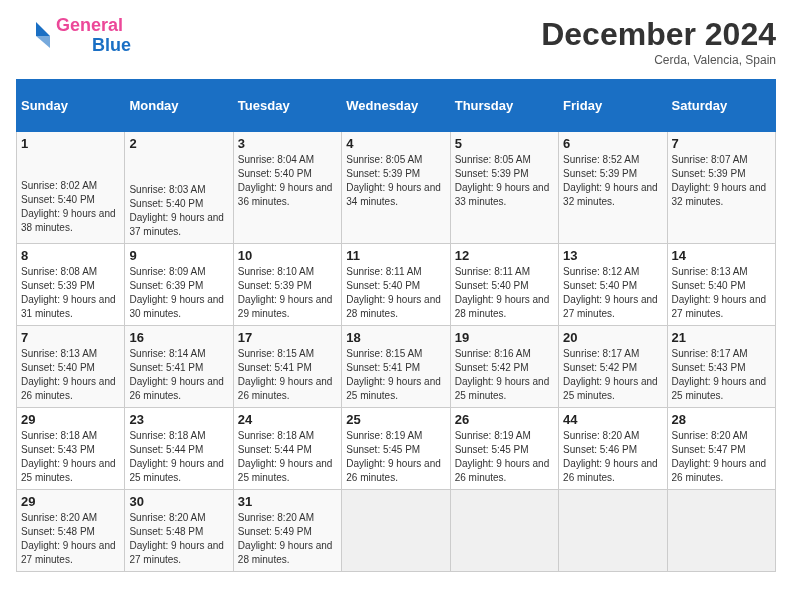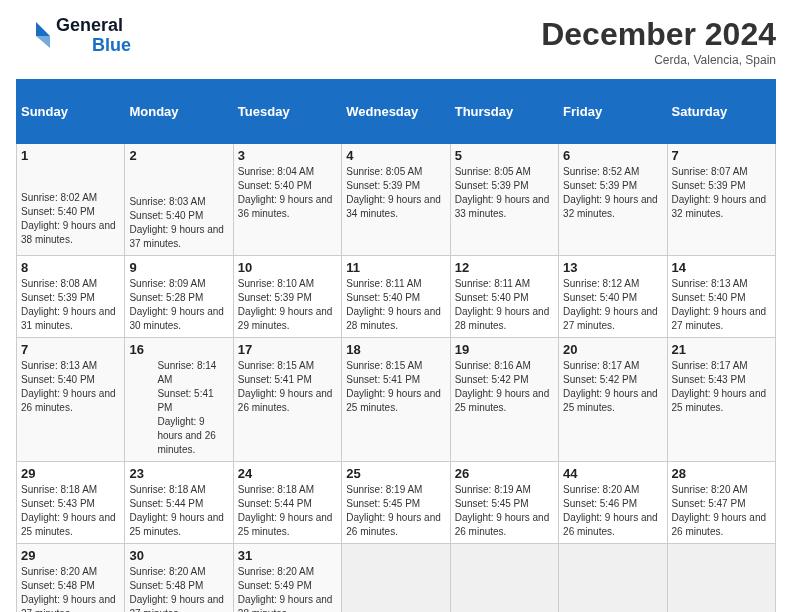--- a/index.html
+++ b/index.html
@@ -20,21 +20,21 @@
       display: flex;
       align-items: center;
     }
     .logo-text {
       font-size: 18px;
       font-weight: bold;
       color: #333;
       line-height: 1.1;
     }
     .logo-text span {
-      color: #0f172a;
+      color: #ec4899;
     }
     .logo-icon {
       width: 36px;
       height: 36px;
       margin-right: 4px;
     }
     .title-block {
       text-align: right;
     }
     .month-title {
@@ -47,21 +47,21 @@
       color: #555;
     }
     table {
       width: 100%;
       border-collapse: collapse;
       font-size: 11px;
     }
     thead tr th {
       background: #1a6fc4;
       color: #fff;
-      padding: 24px 4px;
+      padding: 18px 4px;
       text-align: left;
       font-size: 13px;
       font-weight: bold;
       border: 1px solid #1a6fc4;
     }
     tbody tr td {
       border: 1px solid #ccc;
       vertical-align: top;
       padding: 4px;
       width: calc(100% / 7);
@@ -167,21 +167,21 @@
       <tr>
         <td>
           <span class="day-num">8</span>
           <div class="day-info" style="white-space: pre-wrap;">Sunrise: 8:08 AM
 Sunset: 5:39 PM
 Daylight: 9 hours and 31 minutes.</div>
         </td>
         <td>
           <span class="day-num">9</span>
           <div class="day-info" style="white-space: pre-wrap;">Sunrise: 8:09 AM
-Sunset: 5:28 PM
+Sunset: 6:39 PM
 Daylight: 9 hours and 30 minutes.</div>
         </td>
         <td>
           <span class="day-num">10</span>
           <div class="day-info" style="white-space: pre-wrap;">Sunrise: 8:10 AM
 Sunset: 5:39 PM
 Daylight: 9 hours and 29 minutes.</div>
         </td>
         <td>
           <span class="day-num">11</span>
@@ -210,21 +210,21 @@
       </tr>
       <tr>
         <td>
           <span class="day-num">7</span>
           <div class="day-info" style="white-space: pre-wrap;">Sunrise: 8:13 AM
 Sunset: 5:40 PM
 Daylight: 9 hours and 26 minutes.</div>
         </td>
         <td>
           <span class="day-num">16</span>
-          <div class="day-info" style="white-space: pre-wrap; margin-left: 28px;">Sunrise: 8:14 AM
+          <div class="day-info" style="white-space: pre-wrap;">Sunrise: 8:14 AM
 Sunset: 5:41 PM
 Daylight: 9 hours and 26 minutes.</div>
         </td>
         <td>
           <span class="day-num">17</span>
           <div class="day-info" style="white-space: pre-wrap;">Sunrise: 8:15 AM
 Sunset: 5:41 PM
 Daylight: 9 hours and 26 minutes.</div>
         </td>
         <td>

